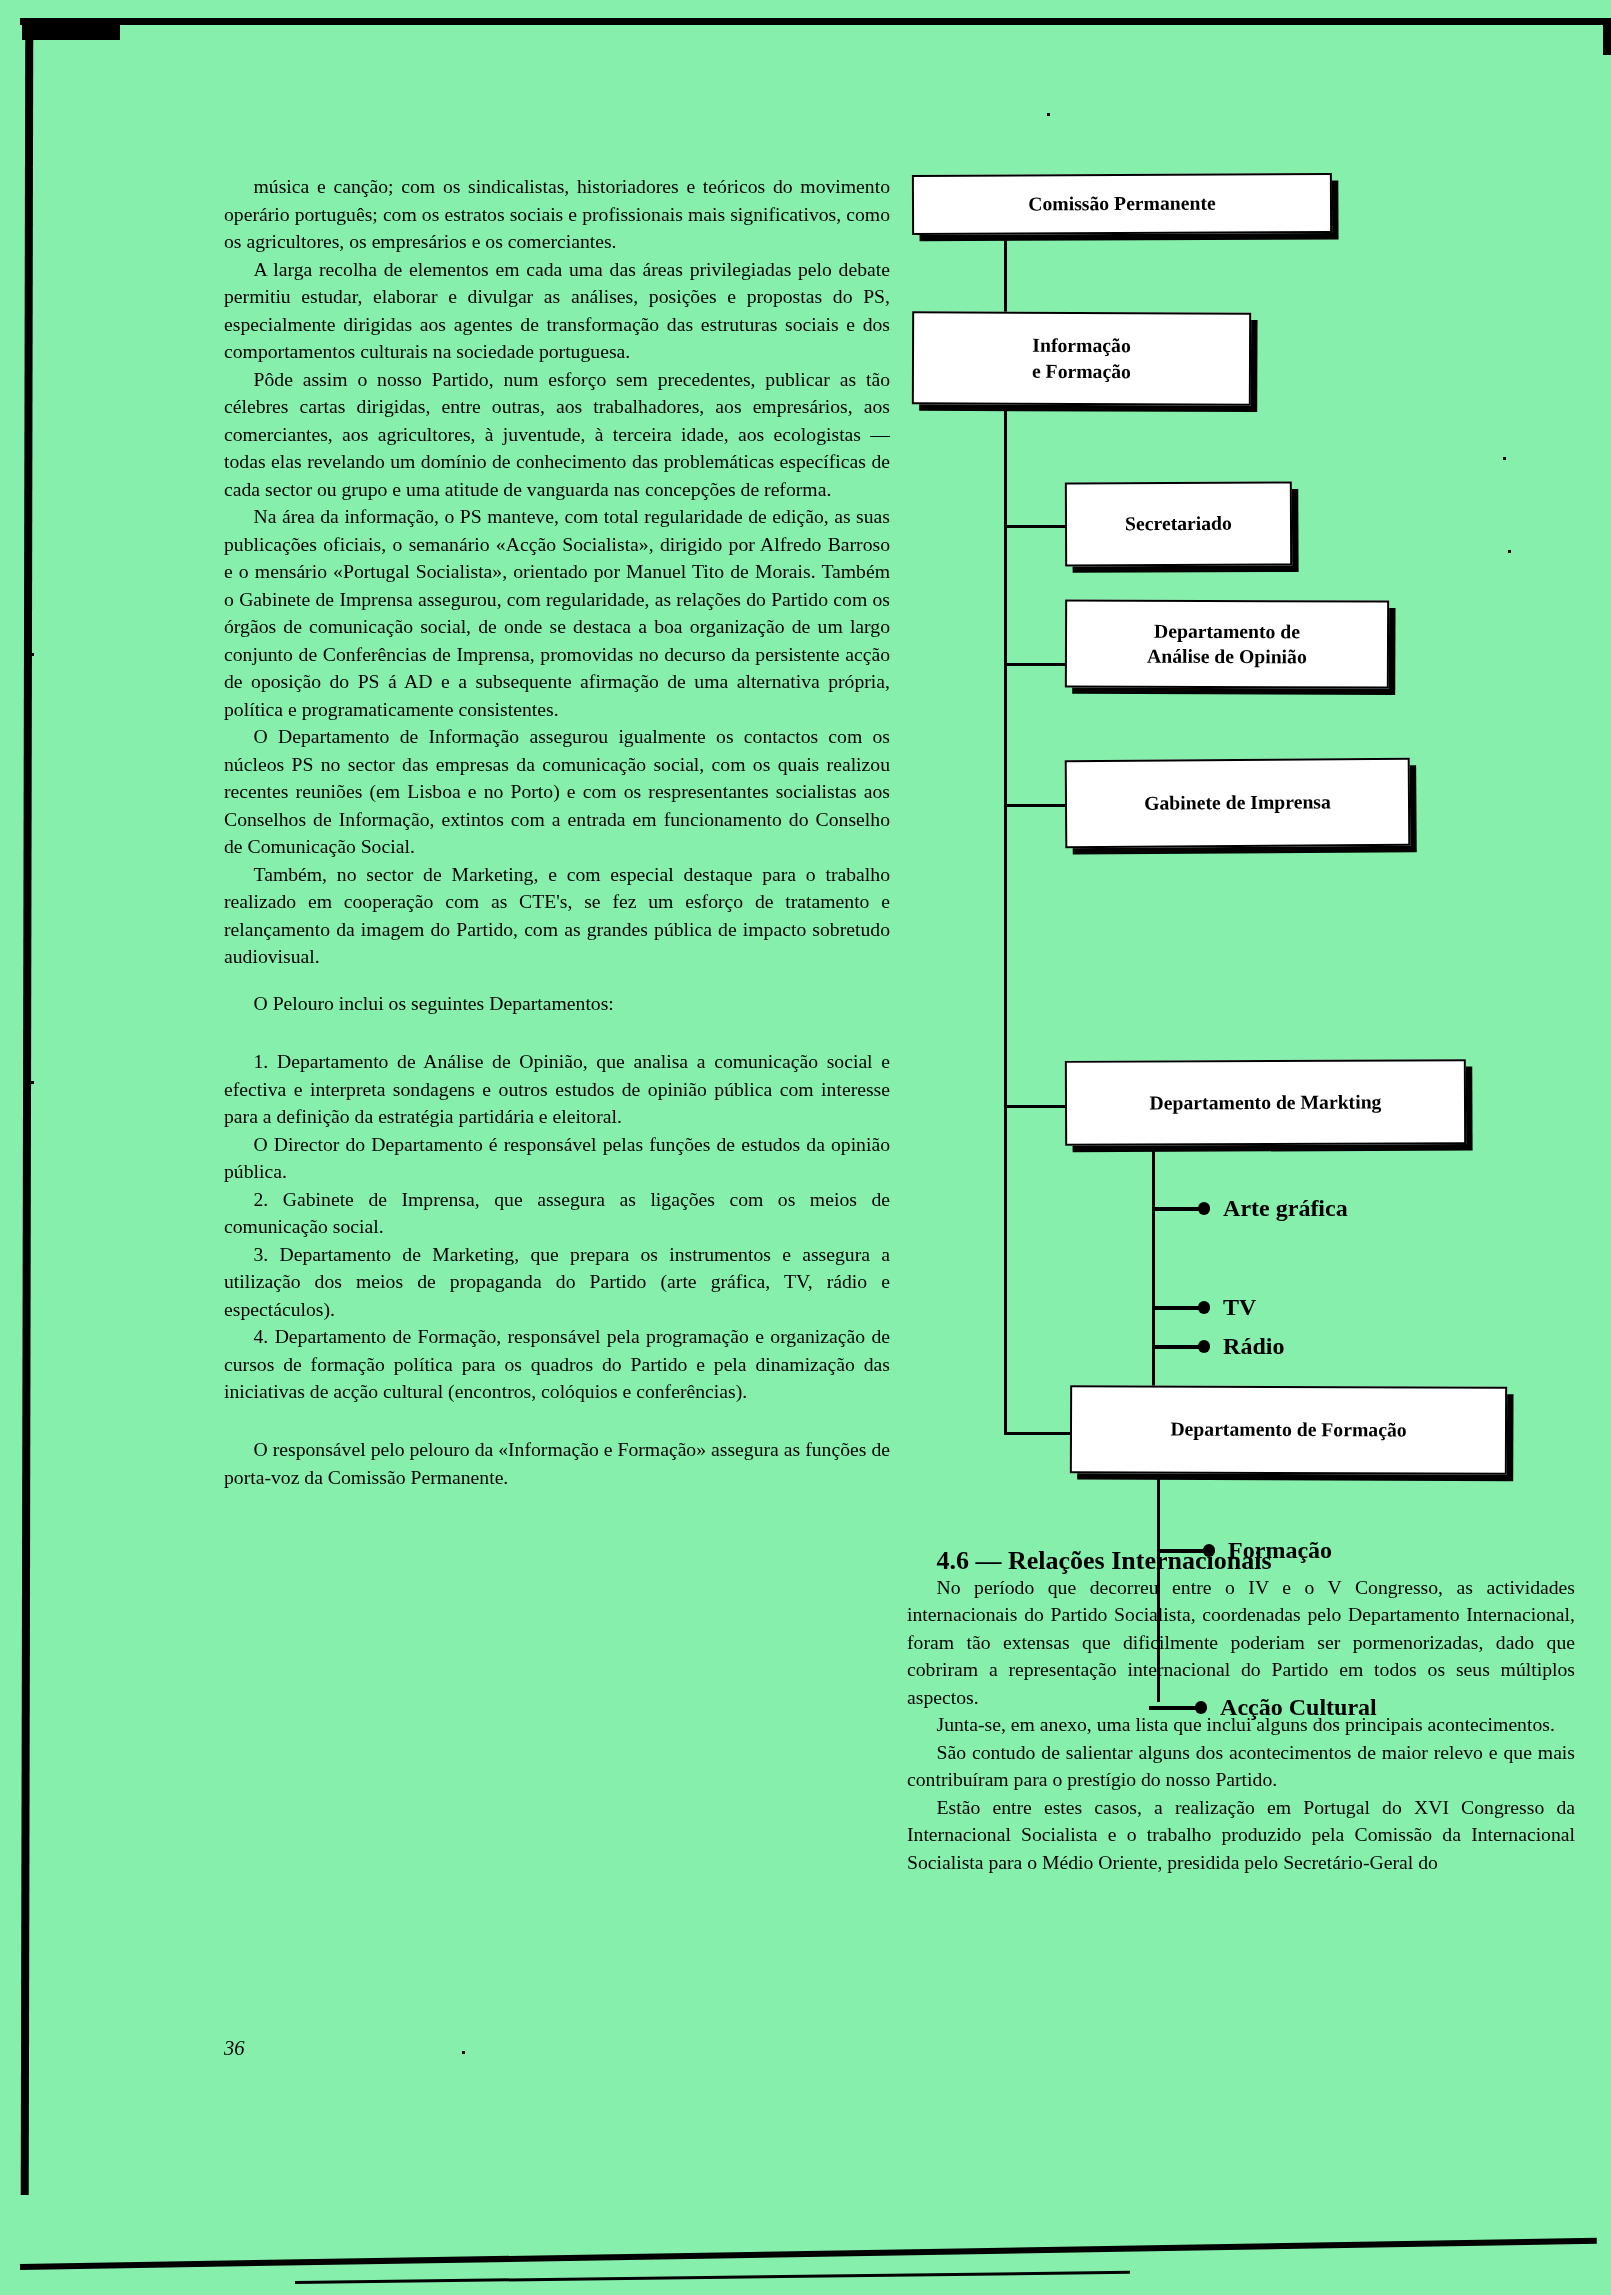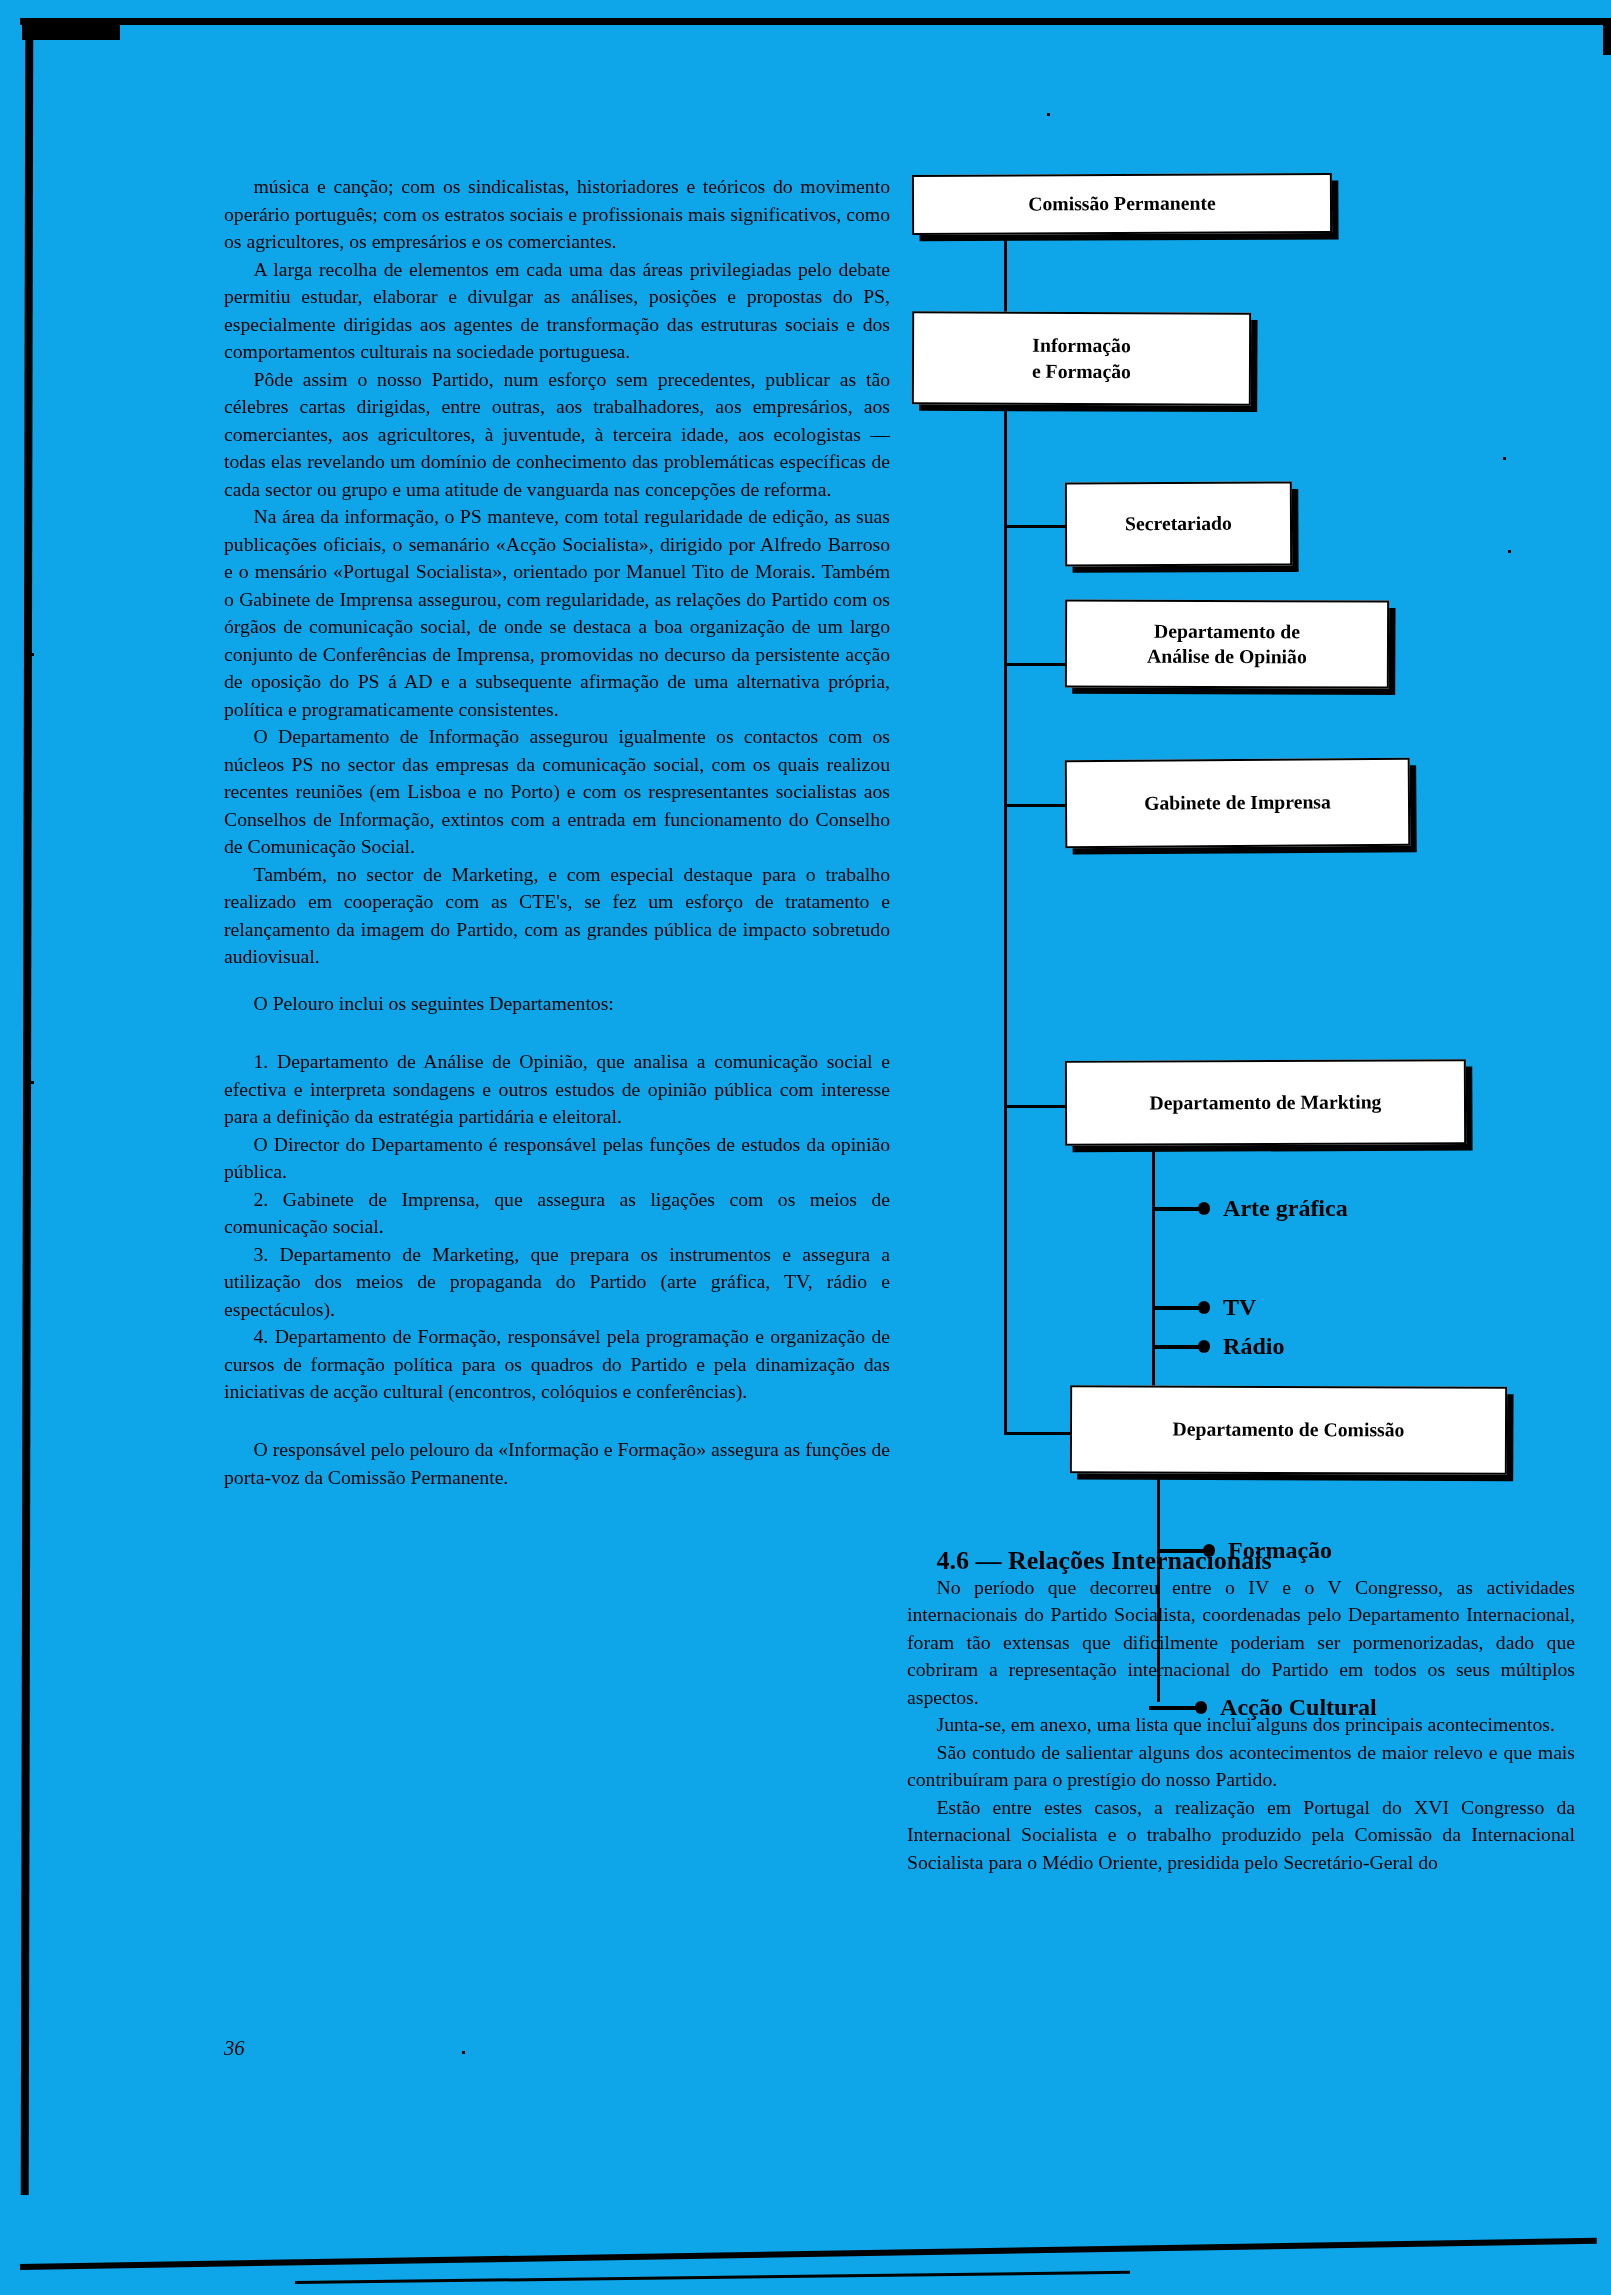--- a/index.html
+++ b/index.html
@@ -4,21 +4,21 @@
 <style>
   html, body {
     margin: 0;
     padding: 0;
     background: #ffffff;
   }
   .page {
     position: relative;
     width: 1612px;
     height: 2295px;
-    background: #0ea5e9;
+    background: #86efac;
     overflow: hidden;
     font-family: "Liberation Serif", "DejaVu Serif", serif;
     color: #000000;
   }
 
   
   .scan-border-top {
     position: absolute;
     left: 19.7px; top: 17.7px;
     width: 1592px; height: 6.9px;
@@ -261,21 +261,21 @@
       <div class="leaf-label">Rádio</div>
     </div>
     <div class="leaf" style="left:245px; top:1235px;">
       <div class="leaf-stem"></div>
       <div class="leaf-dot"></div>
       <div class="leaf-label">Espectáculo</div>
     </div>
 
     <div class="hline" style="left:97px; top:1262px; width:69px;"></div>
     <div class="node skew-b" style="left:163px; top:1216px; width:437px; height:88px;">
-      <span>Departamento de Comissão</span>
+      <span>Departamento de Formação</span>
     </div>
 
     <div class="vline" style="left:250px; top:1304px; height:228px;"></div>
 
     <div class="leaf" style="left:250px; top:1370px;">
       <div class="leaf-stem"></div>
       <div class="leaf-dot"></div>
       <div class="leaf-label">Formação</div>
     </div>
     <div class="leaf" style="left:242px; top:1527px;">

